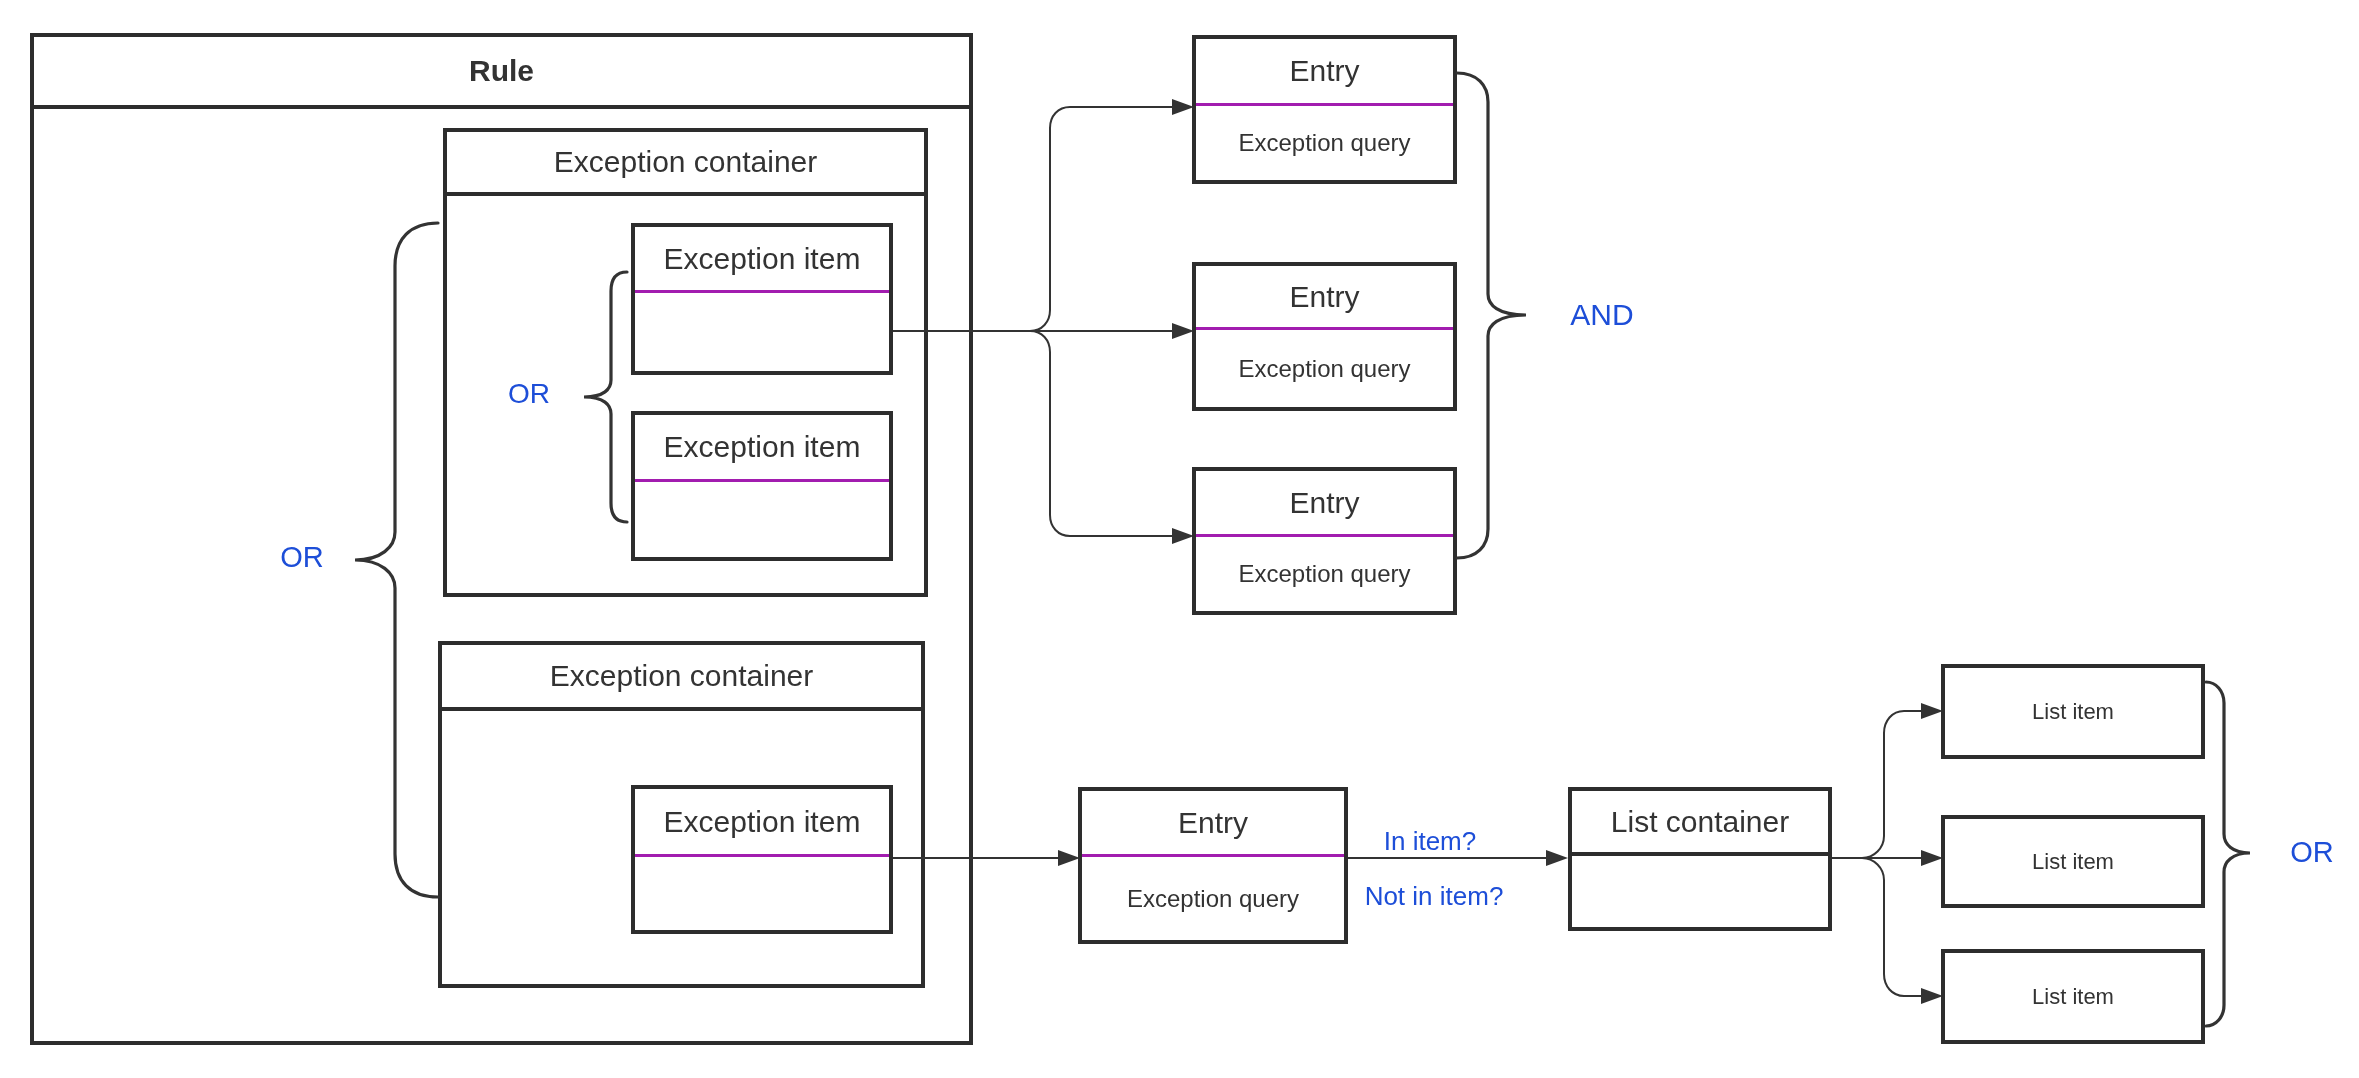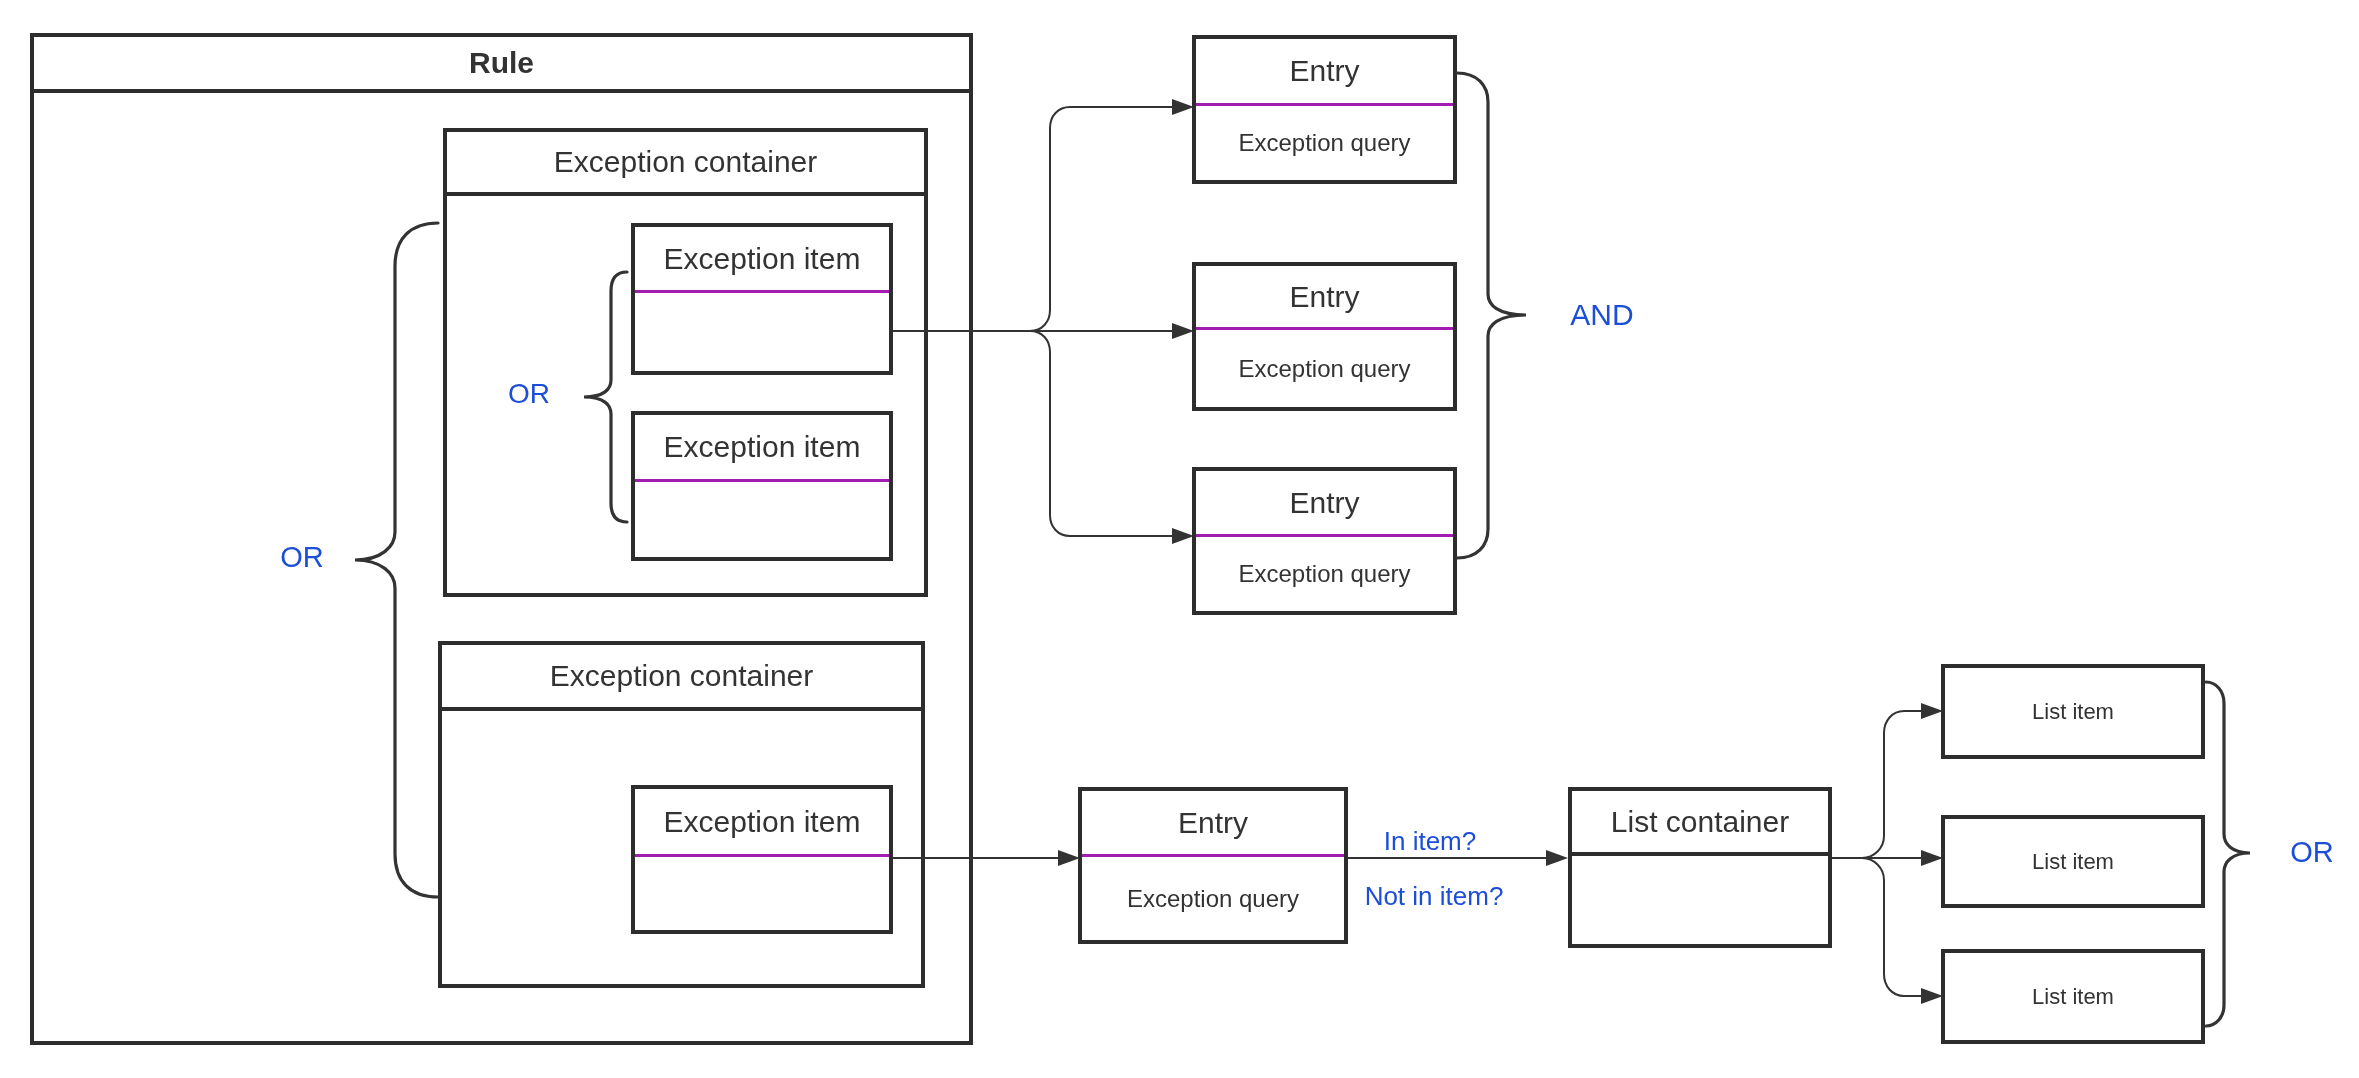--- a/index.html
+++ b/index.html
@@ -59,21 +59,21 @@
   .wire{fill:none;stroke:#333333;stroke-width:2;}
   .brace{fill:none;stroke:#333333;stroke-width:3.2;stroke-linecap:round;}
   .ahead{fill:#333333;stroke:none;}
 </style>
 </head>
 <body>
 
 <div class="canvas">
 
   <div class="box" style="left:30px;top:33px;width:943px;height:1012px;">
-    <div class="box-hdr hdr-thick bold" style="height:56px;">Rule</div>
+    <div class="box-hdr hdr-thick bold" style="height:72px;">Rule</div>
     <div class="box-body"></div>
   </div>
 
   <div class="box" style="left:443px;top:128px;width:485px;height:469px;">
     <div class="box-hdr hdr-thick" style="height:64px;">Exception container</div>
     <div class="box-body"></div>
   </div>
 
   <div class="box" style="left:631px;top:223px;width:262px;height:152px;">
     <div class="box-hdr hdr-thin" style="height:66px;">Exception item</div>
@@ -108,21 +108,21 @@
   <div class="box" style="left:1192px;top:467px;width:265px;height:148px;">
     <div class="box-hdr hdr-thin" style="height:66px;">Entry</div>
     <div class="box-body query-text">Exception query</div>
   </div>
 
   <div class="box" style="left:1078px;top:787px;width:270px;height:157px;">
     <div class="box-hdr hdr-thin" style="height:66px;">Entry</div>
     <div class="box-body query-text">Exception query</div>
   </div>
 
-  <div class="box" style="left:1568px;top:787px;width:264px;height:161px;">
+  <div class="box" style="left:1568px;top:787px;width:264px;height:144px;">
     <div class="box-hdr hdr-thick" style="height:65px;">List container</div>
     <div class="box-body"></div>
   </div>
 
   <div class="box cell" style="left:1941px;top:664px;width:264px;height:95px;">List item</div>
   <div class="box cell" style="left:1941px;top:815px;width:264px;height:93px;">List item</div>
   <div class="box cell" style="left:1941px;top:949px;width:264px;height:95px;">List item</div>
 
   <div class="lbl" style="left:302px;top:557px;">OR</div>
   <div class="lbl" style="left:529px;top:394px;font-size:28px;">OR</div>

